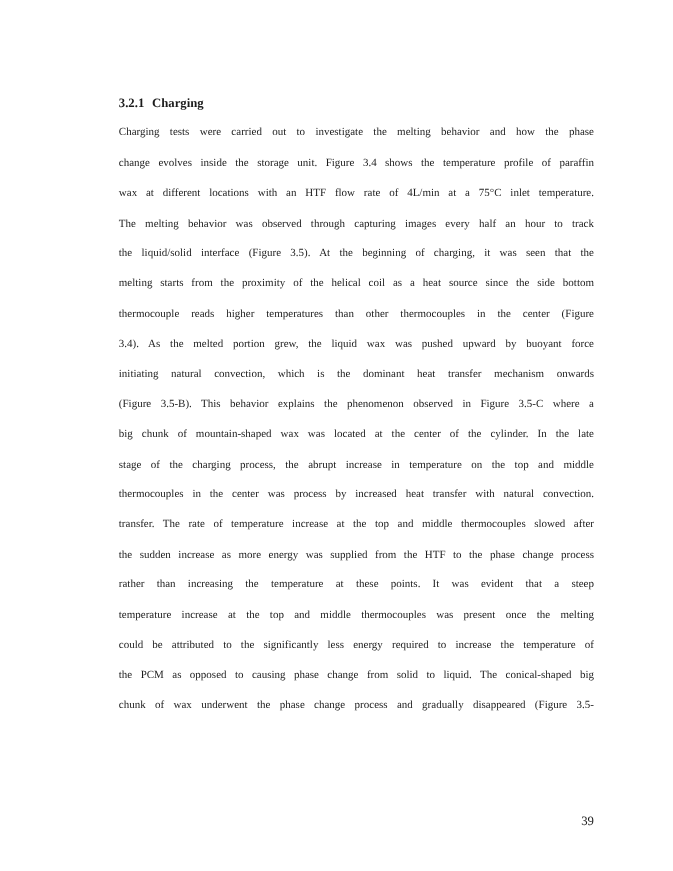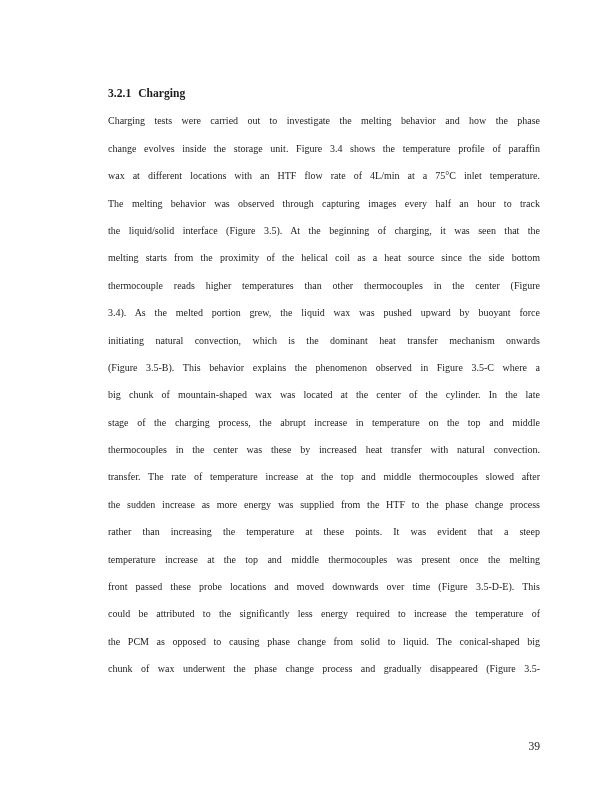--- a/index.html
+++ b/index.html
@@ -66,26 +66,25 @@
       <div class="line">wax at different locations with an HTF flow rate of 4L/min at a 75°C inlet temperature.</div>
       <div class="line">The melting behavior was observed through capturing images every half an hour to track</div>
       <div class="line">the liquid/solid interface (Figure 3.5). At the beginning of charging, it was seen that the</div>
       <div class="line">melting starts from the proximity of the helical coil as a heat source since the side bottom</div>
       <div class="line">thermocouple reads higher temperatures than other thermocouples in the center (Figure</div>
       <div class="line">3.4). As the melted portion grew, the liquid wax was pushed upward by buoyant force</div>
       <div class="line">initiating natural convection, which is the dominant heat transfer mechanism onwards</div>
       <div class="line">(Figure 3.5-B). This behavior explains the phenomenon observed in Figure 3.5-C where a</div>
       <div class="line">big chunk of mountain-shaped wax was located at the center of the cylinder. In the late</div>
       <div class="line">stage of the charging process, the abrupt increase in temperature on the top and middle</div>
-      <div class="line">thermocouples in the center was these by increased heat transfer with natural convection.</div>
+      <div class="line">thermocouples in the center was process by increased heat transfer with natural convection.</div>
       <div class="line">transfer. The rate of temperature increase at the top and middle thermocouples slowed after</div>
       <div class="line">the sudden increase as more energy was supplied from the HTF to the phase change process</div>
       <div class="line">rather than increasing the temperature at these points. It was evident that a steep</div>
       <div class="line">temperature increase at the top and middle thermocouples was present once the melting</div>
-      <div class="line">front passed these probe locations and moved downwards over time (Figure 3.5-D-E). This</div>
       <div class="line">could be attributed to the significantly less energy required to increase the temperature of</div>
       <div class="line">the PCM as opposed to causing phase change from solid to liquid. The conical-shaped big</div>
       <div class="line">chunk of wax underwent the phase change process and gradually disappeared (Figure 3.5-</div>
     </div>
 
   </div>
 
   <div class="page-number">39</div>
 </div>
 

